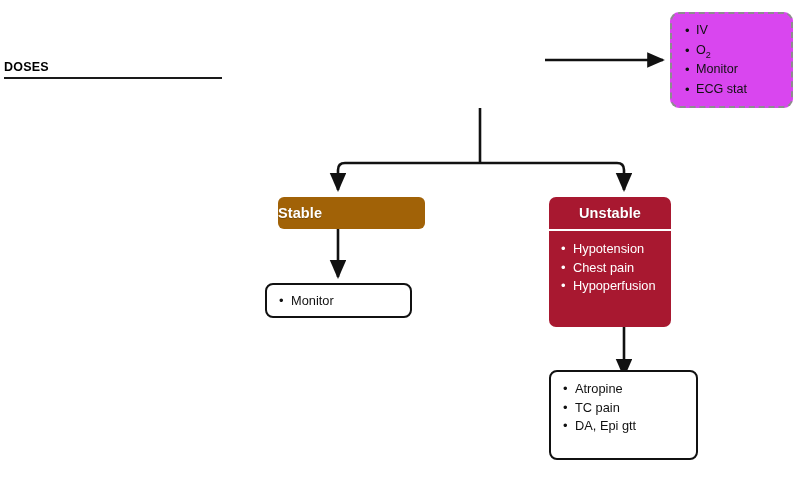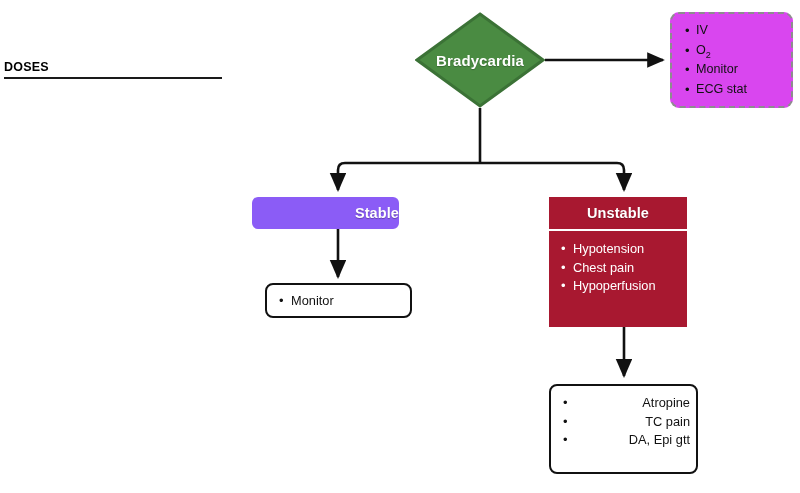--- a/index.html
+++ b/index.html
@@ -58,33 +58,33 @@
   #node-immediate li{
     font-size:12.6px;color:#111;line-height:19.5px;position:relative;white-space:nowrap;
   }
   #node-immediate li:before{
     content:"\2022";position:absolute;left:-11px;top:0;font-size:13px;color:#111;
   }
   sub{font-size:.72em;line-height:0;}
 
   
   #node-stable{
-    left:252px;top:197px;width:147px;height:32px;
-    background:#8b5cf6;border-radius:6px;
-    display:flex;align-items:center;justify-content:flex-end;
+    left:278px;top:197px;width:147px;height:32px;
+    background:#a16207;border-radius:6px;
+    display:flex;align-items:center;justify-content:flex-start;
   }
   #node-stable .hdr{
     color:#fff;font-size:14.5px;font-weight:bold;letter-spacing:.1px;
     text-shadow:0 1px 1px rgba(0,0,0,.3);
   }
 
   
   #node-unstable{
-    left:549px;top:197px;width:138px;height:130px;
-    background:#A81830;border-radius:0;overflow:hidden;
+    left:549px;top:197px;width:122px;height:130px;
+    background:#A81830;border-radius:7px;overflow:hidden;
   }
   #node-unstable .hdr-band{
     height:34px;display:flex;align-items:center;justify-content:center;
     border-bottom:2px solid #ffffff;box-sizing:border-box;
   }
   #node-unstable .hdr{
     color:#fff;font-size:14.5px;font-weight:bold;letter-spacing:.1px;
     text-shadow:0 1px 1px rgba(0,0,0,.3);
   }
   #node-unstable ul{margin:0;padding:9px 24px 6px 24px;list-style:none;}
@@ -101,21 +101,21 @@
   }
   .plain-box ul{margin:0;padding:0;list-style:none;}
   .plain-box li{
     font-size:12.8px;color:#111;line-height:18.6px;position:relative;
     padding-left:16px;white-space:nowrap;
   }
   .plain-box li:before{
     content:"\2022";position:absolute;left:4px;top:0;font-size:13px;color:#111;
   }
   #node-monitor{left:265px;top:283px;width:147px;height:35px;padding:7px 6px 6px 8px;}
-  #node-unstable-tx{left:549px;top:384px;width:149px;height:90px;padding:8px 6px 6px 8px;text-align:right;}
+  #node-unstable-tx{left:549px;top:370px;width:149px;height:90px;padding:8px 6px 6px 8px;}
 </style>
 </head>
 <body>
 
 <div class="canvas">
 
   <svg class="wires" viewBox="0 0 800 493" xmlns="http://www.w3.org/2000/svg">
     <defs>
       <marker id="arrowhead" markerWidth="9" markerHeight="9" refX="6.6" refY="3.2" orient="auto" markerUnits="strokeWidth">
         <path d="M0,0 L7.4,3.2 L0,6.4 z" fill="#111111"></path>
@@ -133,26 +133,20 @@
     <line x1="338" y1="229" x2="338" y2="277" stroke="#111111" stroke-width="2.6" marker-end="url(#arrowhead)"></line>
 
     <line x1="624" y1="327" x2="624" y2="376" stroke="#111111" stroke-width="2.6" marker-end="url(#arrowhead)"></line>
   </svg>
 
   <div id="doses-legend">
     <div class="legend-title">DOSES</div>
     <div class="legend-rule"></div>
   </div>
 
-  <div class="node" id="node-bradycardia">
-    <svg class="dia" viewBox="0 0 130 96" preserveAspectRatio="none" xmlns="http://www.w3.org/2000/svg">
-      <polygon points="65,2 128,48 65,94 2,48" fill="#4A8B42" stroke="#3B7236" stroke-width="3"></polygon>
-    </svg>
-    <div class="dia-label">Bradycardia</div>
-  </div>
 
   <div class="node" id="node-immediate">
     <ul>
       <li>IV</li>
       <li><span>O</span><sub>2</sub></li>
       <li>Monitor</li>
       <li>ECG stat</li>
     </ul>
   </div>
 

